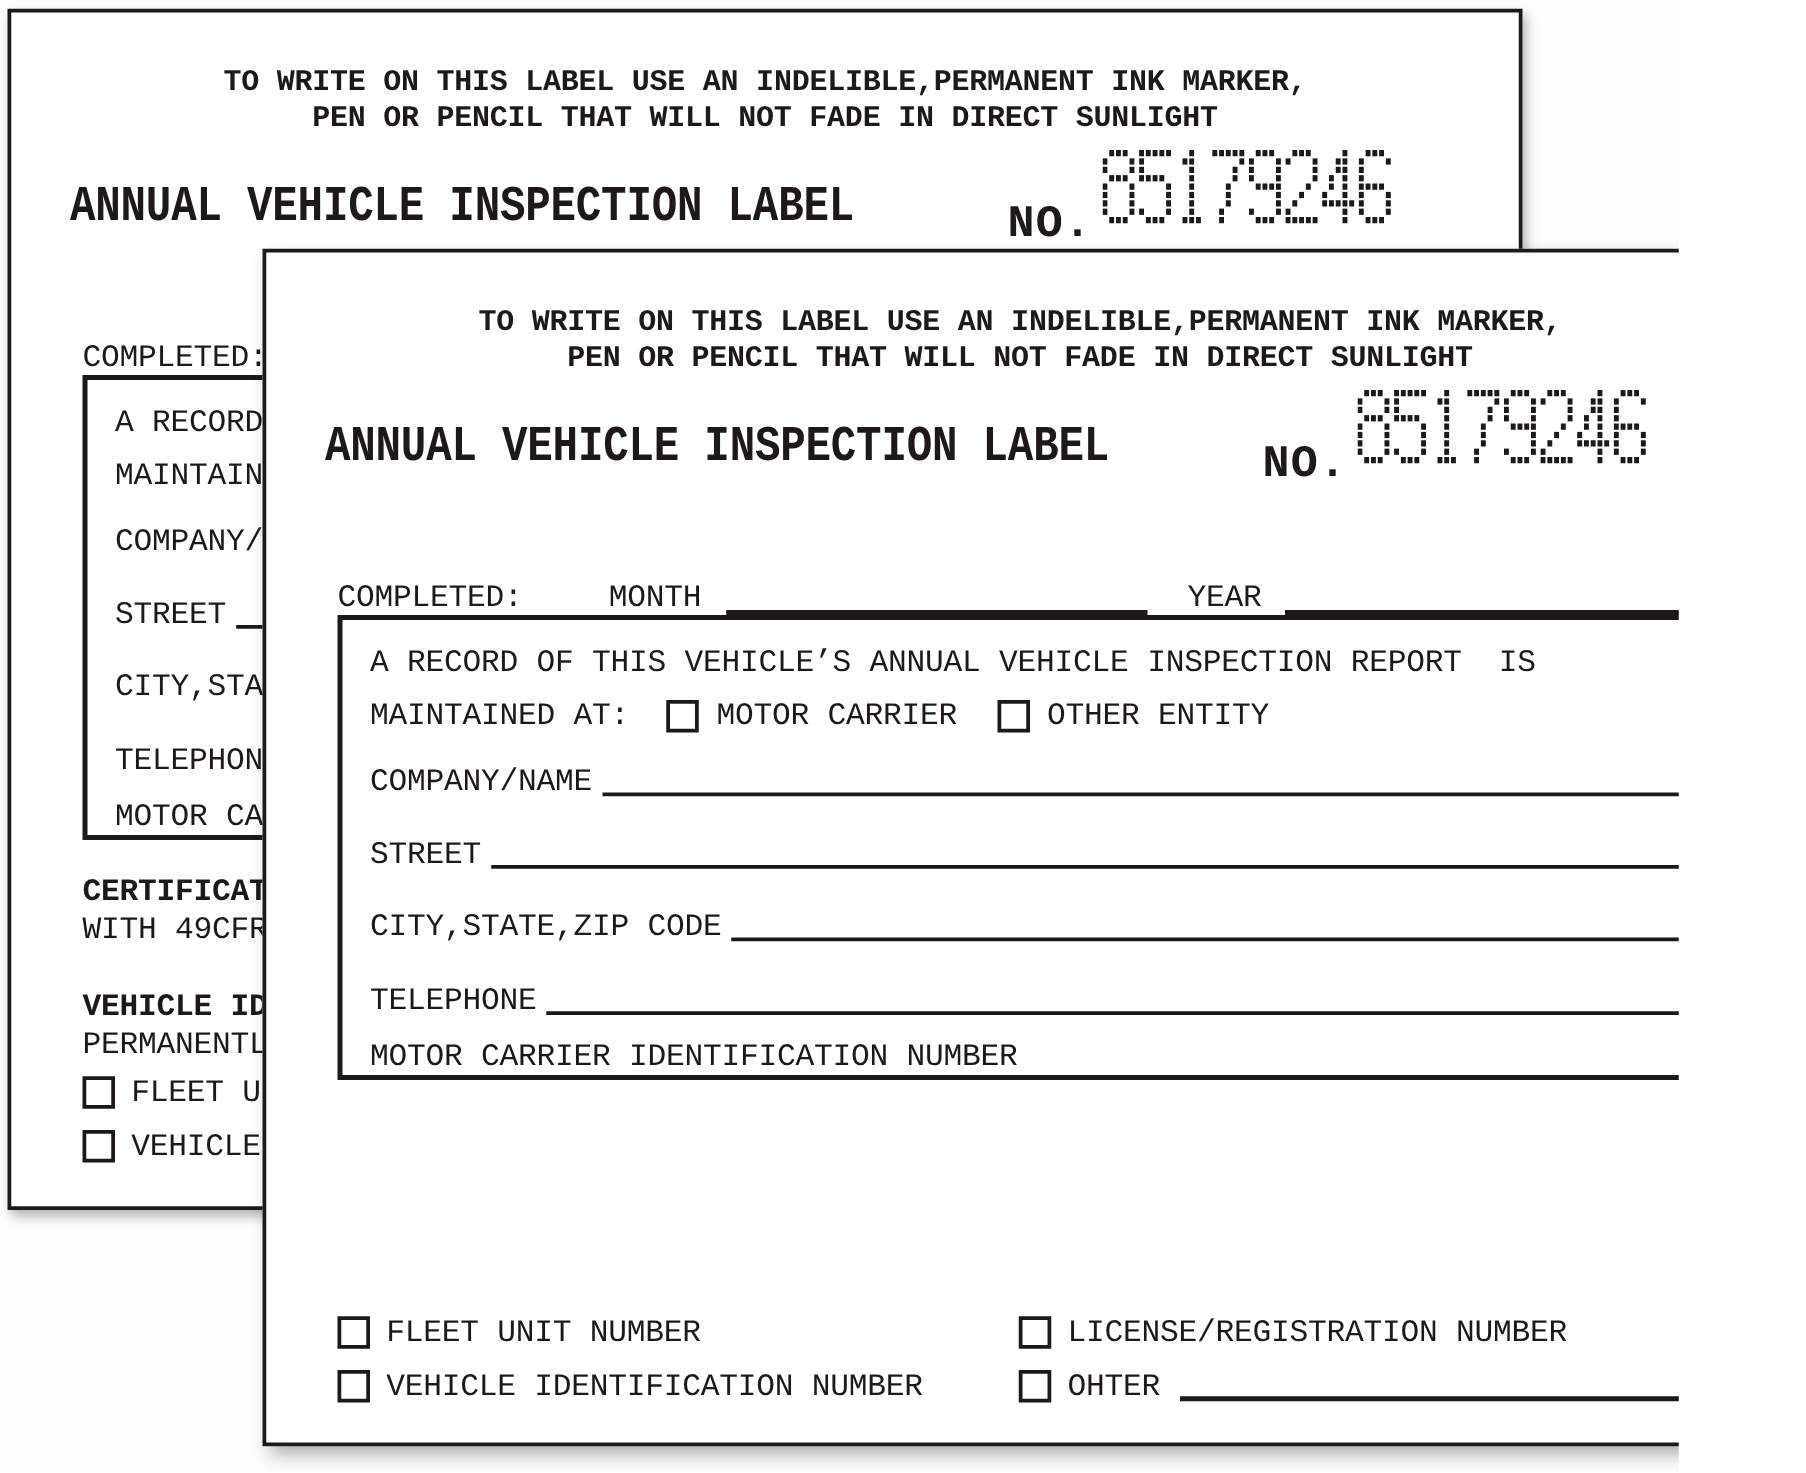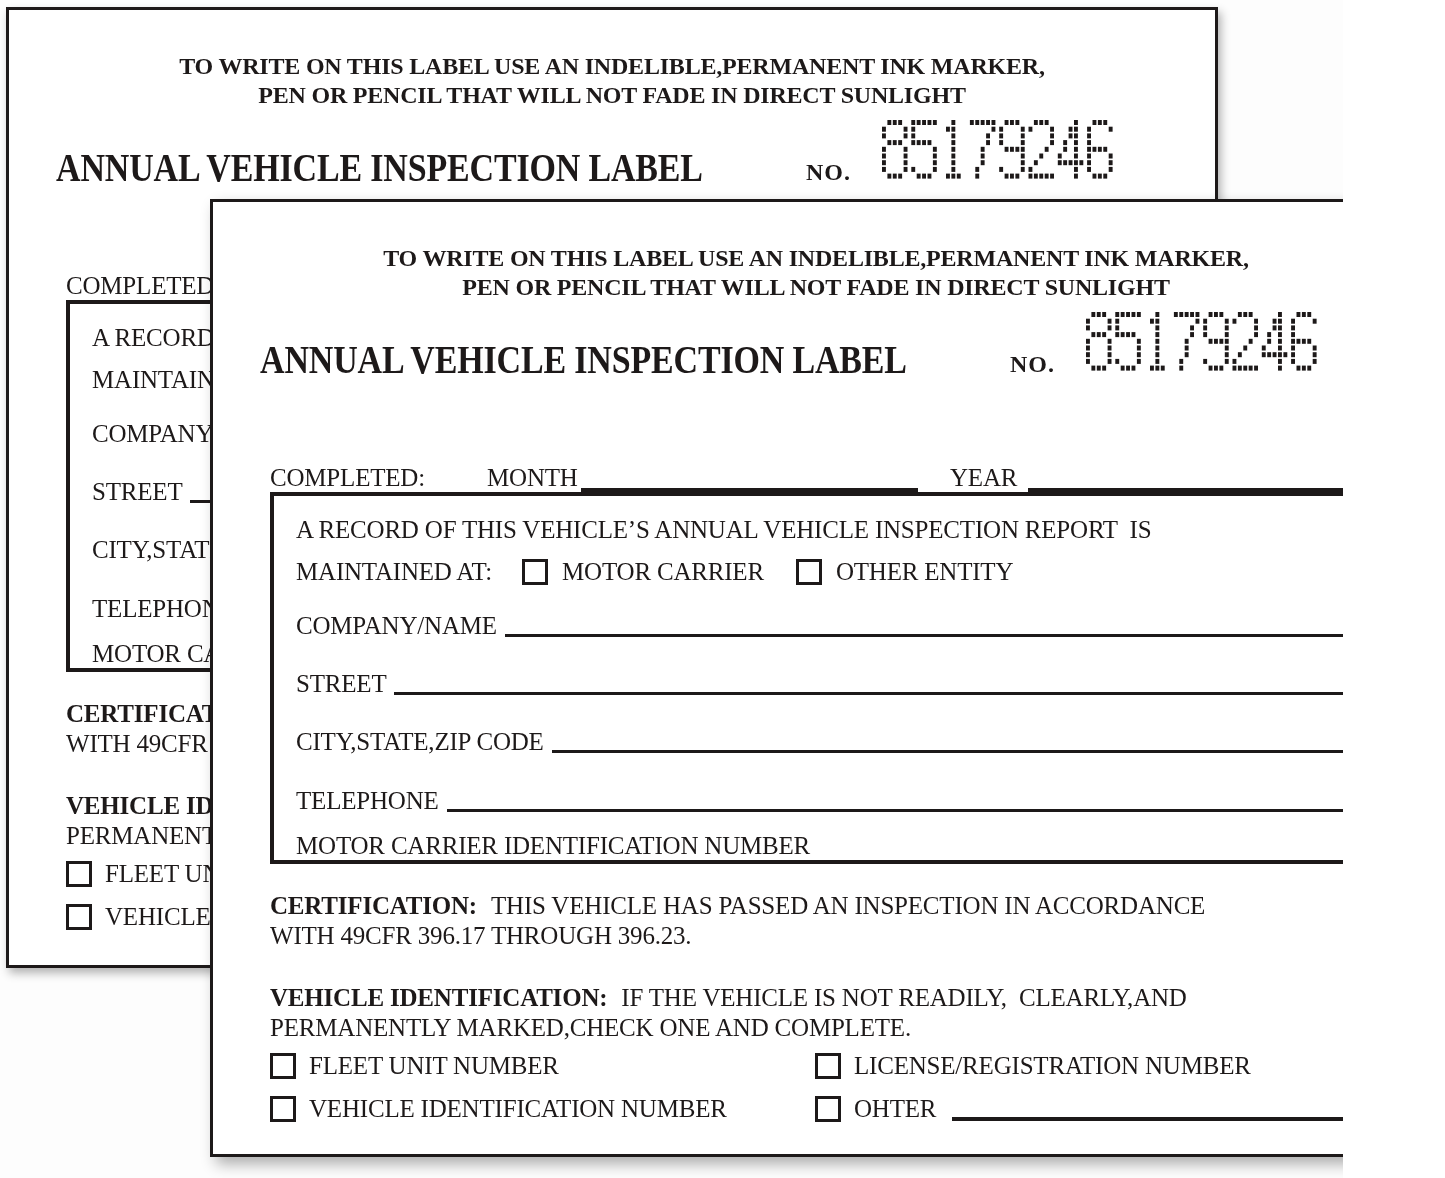--- a/index.html
+++ b/index.html
@@ -1,29 +1,29 @@
 <!DOCTYPE html>
 <html><head>
 <meta charset="utf-8">
 <style>
   html,body{margin:0;padding:0;background:#ffffff;}
   .stage{position:relative;width:1343px;height:1178px;overflow:hidden;background:#fdfdfd;
-         font-family:Liberation Serif, serif;}
+         font-family:Liberation Mono, monospace;}
   .card{position:absolute;background:#ffffff;border:3px solid #1d1919;box-sizing:border-box;
         color:#1d1919;font-size:25px;letter-spacing:-0.2px;}
   .card *{box-sizing:border-box;}
   #card-back{left:6px;top:7px;width:1212px;height:961px;z-index:1;
              box-shadow:3px 5px 9px rgba(0,0,0,0.30);}
   #card-front{left:210px;top:199px;width:1212px;height:958px;z-index:2;
               box-shadow:6px 7px 14px rgba(0,0,0,0.32);}
   .abs{position:absolute;}
   .warning{left:0;right:0;top:42px;text-align:center;font-weight:bold;font-size:24px;line-height:29px;}
   .title{left:47px;top:134px;font-weight:bold;font-size:40px;white-space:nowrap;
          transform:scaleX(0.85);transform-origin:left top;}
-  .no-label{left:797px;top:149px;font-weight:bold;font-size:24px;letter-spacing:1px;}
+  .no-label{left:797px;top:149px;font-weight:bold;font-size:36px;letter-spacing:1px;}
   .serial-dots{left:873px;top:110px;width:236px;height:61px;}
   .completed-label{left:57px;top:262px;}
   .month-label{left:262px;top:262px;margin-left:12px;}
   .month-line{left:368px;top:263px;width:337px;height:27px;border-bottom:4px solid #1d1919;}
   .year-label{left:737px;top:262px;}
   .year-line{left:815px;top:263px;width:337px;height:27px;border-bottom:4px solid #1d1919;}
   .record-box{left:57px;top:290px;width:1103px;height:372px;border:4px solid #1d1919;}
   .rb-line1{left:22px;top:20px;white-space:pre;}
   .rb-line2{left:22px;top:62px;display:flex;align-items:center;white-space:nowrap;}
   .cb{width:26px;height:26px;border:3px solid #1d1919;display:inline-block;flex:0 0 auto;background:#fff;}
@@ -445,28 +445,20 @@
       </div>
       <div class="frow f3 abs">
         <span class="flabel">TELEPHONE</span>
         <span class="fline"></span>
       </div>
       <div class="frow f4 abs">
         <span class="flabel">MOTOR CARRIER IDENTIFICATION NUMBER</span>
       </div>
     </div>
 
-    <div class="cert abs">
-      <div><span class="sect-head">CERTIFICATION:</span><span class="gap">THIS VEHICLE HAS PASSED AN INSPECTION IN ACCORDANCE</span></div>
-      <div>WITH 49CFR 396.17 THROUGH 396.23.</div>
-    </div>
-    <div class="vid abs">
-      <div><span class="sect-head">VEHICLE IDENTIFICATION:</span><span class="gap">IF THE VEHICLE IS NOT READILY,  CLEARLY,AND</span></div>
-      <div>PERMANENTLY MARKED,CHECK ONE AND COMPLETE.</div>
-    </div>
 
     <div class="cbcol col1 abs">
       <div class="cbrow">
         <span class="cb"></span>
         <span>FLEET UNIT NUMBER</span>
       </div>
       <div class="cbrow">
         <span class="cb"></span>
         <span>VEHICLE IDENTIFICATION NUMBER</span>
       </div>

